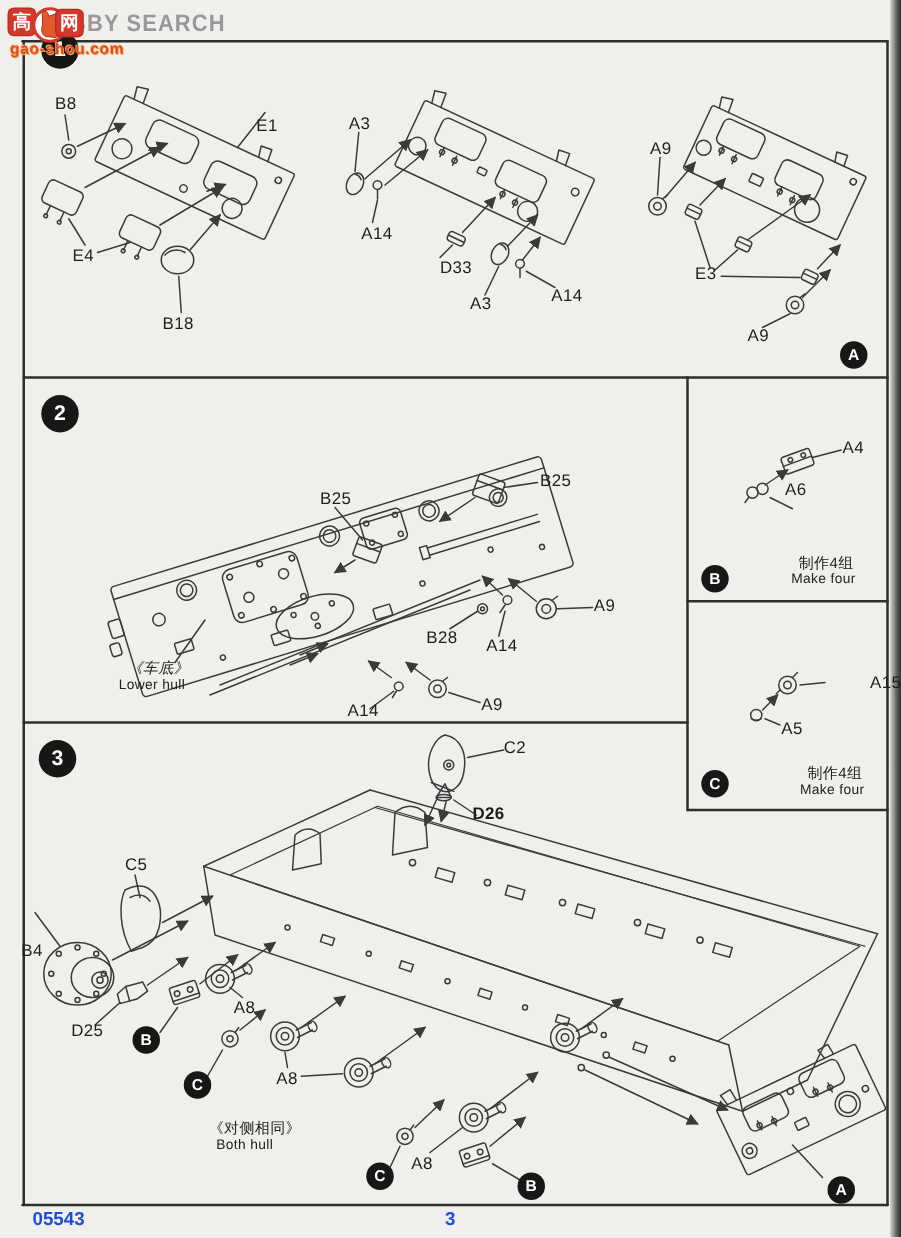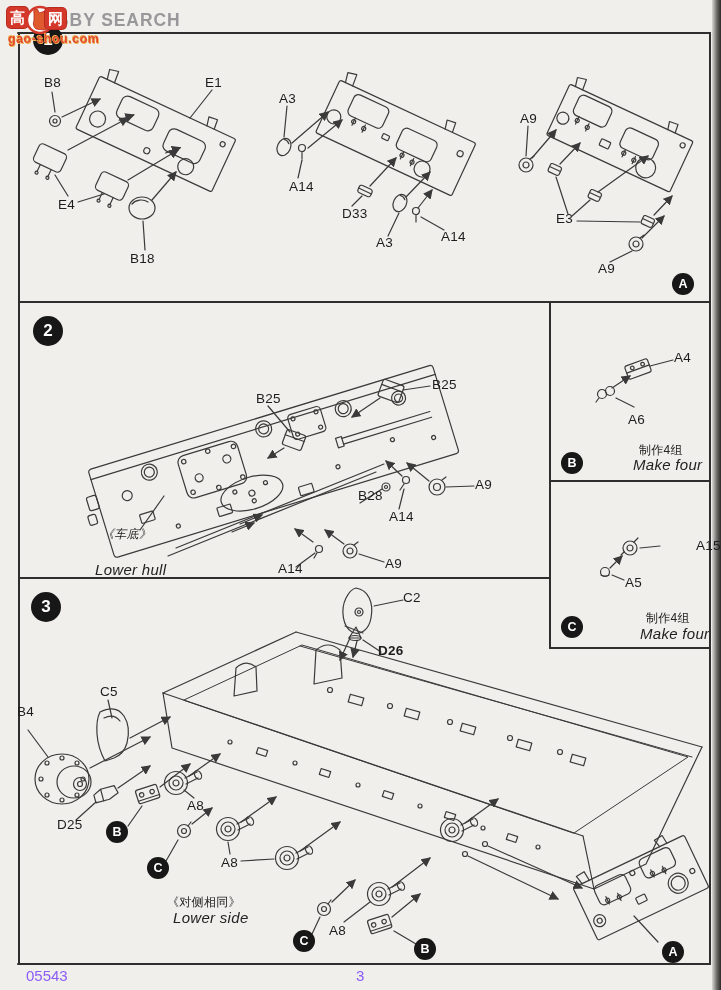--- a/index.html
+++ b/index.html
@@ -4,36 +4,36 @@
 <style>
   html,body{margin:0;padding:0;background:#e9e8e5;}
   #page{position:relative;width:721px;height:990px;overflow:hidden;
         background:linear-gradient(180deg,#f2f1ee 0%,#efeeeb 55%,#edecdf0 100%);
         background-color:#f0efec;
         font-family:"Liberation Sans",sans-serif;}
   #art{position:absolute;left:0;top:0;z-index:2;}
   .lbl{position:absolute;z-index:4;font-size:13.5px;color:#1d1d1d;letter-spacing:.3px;
        white-space:nowrap;line-height:1.1;}
   .zh{font-size:12px;color:#222;}
-  .en{font-size:15px;color:#222;font-style:italic;}
+  .en{font-size:11px;color:#222;}
   .badge{position:absolute;z-index:4;background:#171717;color:#fff;border-radius:50%;
          display:flex;align-items:center;justify-content:center;font-weight:bold;}
   .badge.step{width:30px;height:30px;font-size:17px;}
   .badge.sub{width:22px;height:22px;font-size:12.5px;}
   #wm{position:absolute;left:0;top:0;z-index:6;width:230px;height:60px;}
   .wmbox{position:absolute;width:21px;height:21px;background:#d3382b;border-radius:4px;
          color:#fff;font-size:15px;font-weight:bold;line-height:21px;text-align:center;
          box-shadow:0 0 0 1px #b92a1e;}
   #wm-brand{position:absolute;left:28px;top:9px;font-weight:bold;font-size:19px;
             color:#98979a;letter-spacing:1px;transform:scaleX(.92);transform-origin:left top;}
   #wm-site{position:absolute;left:8px;top:32px;font-weight:bold;font-size:12.5px;
            color:#e2492f;letter-spacing:.5px;
            text-shadow:.6px .6px 0 #f0b34e,-.6px -.6px 0 #f0b34e;}
   #wm-thumb{position:absolute;left:24px;top:4px;}
-  .footer{position:absolute;z-index:4;font-size:15px;font-weight:normal;color:#8b5cf6;}
+  .footer{position:absolute;z-index:4;font-size:15px;font-weight:bold;color:#1d4ed8;}
 </style>
 </head>
 <body>
 
 <div id="page">
 
 <svg id="art" width="721" height="990" viewBox="0 0 721 990" stroke="#3a3a3a" fill="none" stroke-width="1.2" stroke-linecap="round" stroke-linejoin="round">
   <defs>
     <marker id="ah" markerWidth="8" markerHeight="8" refX="7" refY="4" orient="auto">
       <path d="M0,0L8,4L0,8z" fill="#3a3a3a" stroke="none"></path>
@@ -585,58 +585,58 @@
 <span class="badge sub" style="left:672px;top:273px;">A</span>
 <span class="badge sub" style="left:561px;top:452px;">B</span>
 <span class="badge sub" style="left:561px;top:616px;">C</span>
 <span class="badge sub" style="left:106px;top:821px;">B</span>
 <span class="badge sub" style="left:147px;top:857px;">C</span>
 <span class="badge sub" style="left:293px;top:930px;">C</span>
 <span class="badge sub" style="left:414px;top:938px;">B</span>
 <span class="badge sub" style="left:662px;top:941px;">A</span>
 
 <span class="lbl" style="left:44px;top:76px;">B8</span>
-<span class="lbl" style="left:205px;top:76px;">E1</span>
+<span class="lbl" style="left:205px;top:94px;">E1</span>
 <span class="lbl" style="left:58px;top:198px;">E4</span>
 <span class="lbl" style="left:130px;top:252px;">B18</span>
 <span class="lbl" style="left:279px;top:92px;">A3</span>
 <span class="lbl" style="left:289px;top:180px;">A14</span>
-<span class="lbl" style="left:342px;top:207px;">D33</span>
+<span class="lbl" style="left:352px;top:207px;">D33</span>
 <span class="lbl" style="left:376px;top:236px;">A3</span>
 <span class="lbl" style="left:441px;top:230px;">A14</span>
 <span class="lbl" style="left:520px;top:112px;">A9</span>
 <span class="lbl" style="left:556px;top:212px;">E3</span>
 <span class="lbl" style="left:598px;top:262px;">A9</span>
 
 <span class="lbl" style="left:256px;top:392px;">B25</span>
 <span class="lbl" style="left:432px;top:378px;">B25</span>
 <span class="lbl" style="left:475px;top:478px;">A9</span>
-<span class="lbl" style="left:341px;top:489px;margin-left:17px;">B28</span>
+<span class="lbl" style="left:341px;top:503px;">B28</span>
 <span class="lbl" style="left:389px;top:510px;">A14</span>
 <span class="lbl" style="left:278px;top:562px;">A14</span>
 <span class="lbl" style="left:385px;top:557px;">A9</span>
 <span class="lbl zh" style="left:102px;top:528px;font-style:italic;">《车底》</span>
-<span class="lbl en" style="left:95px;top:542px;margin-top:20px;">Lower hull</span>
+<span class="lbl en" style="left:95px;top:542px;">Lower hull</span>
 
 <span class="lbl" style="left:674px;top:351px;">A4</span>
-<span class="lbl" style="left:628px;top:413px;">A6</span>
+<span class="lbl" style="left:628px;top:385px;">A6</span>
 <span class="lbl zh" style="left:639px;top:444px;">制作4组</span>
 <span class="lbl en" style="left:633px;top:457px;">Make four</span>
 <span class="lbl" style="left:660px;top:539px;margin-left:36px;">A15</span>
 <span class="lbl" style="left:625px;top:576px;">A5</span>
 <span class="lbl zh" style="left:646px;top:612px;">制作4组</span>
 <span class="lbl en" style="left:640px;top:626px;">Make four</span>
 
 <span class="lbl" style="left:403px;top:591px;">C2</span>
 <span class="lbl" style="left:378px;top:644px;font-weight:bold;">D26</span>
 <span class="lbl" style="left:100px;top:685px;">C5</span>
-<span class="lbl" style="left:17px;top:705px;">B4</span>
+<span class="lbl" style="left:17px;top:754px;">B4</span>
 <span class="lbl" style="left:57px;top:818px;text-align:right;">D25</span>
 <span class="lbl" style="left:187px;top:799px;">A8</span>
 <span class="lbl" style="left:221px;top:856px;">A8</span>
 <span class="lbl" style="left:329px;top:924px;">A8</span>
 <span class="lbl zh" style="left:167px;top:896px;">《对侧相同》</span>
-<span class="lbl en" style="left:173px;top:910px;">Lower side</span>
+<span class="lbl en" style="left:173px;top:910px;">Both hull</span>
 
 <span class="footer" style="left:26px;top:967px;">05543</span>
 <span class="footer" style="left:356px;top:967px;">3</span>
 
 </div>
 
 </body></html>

